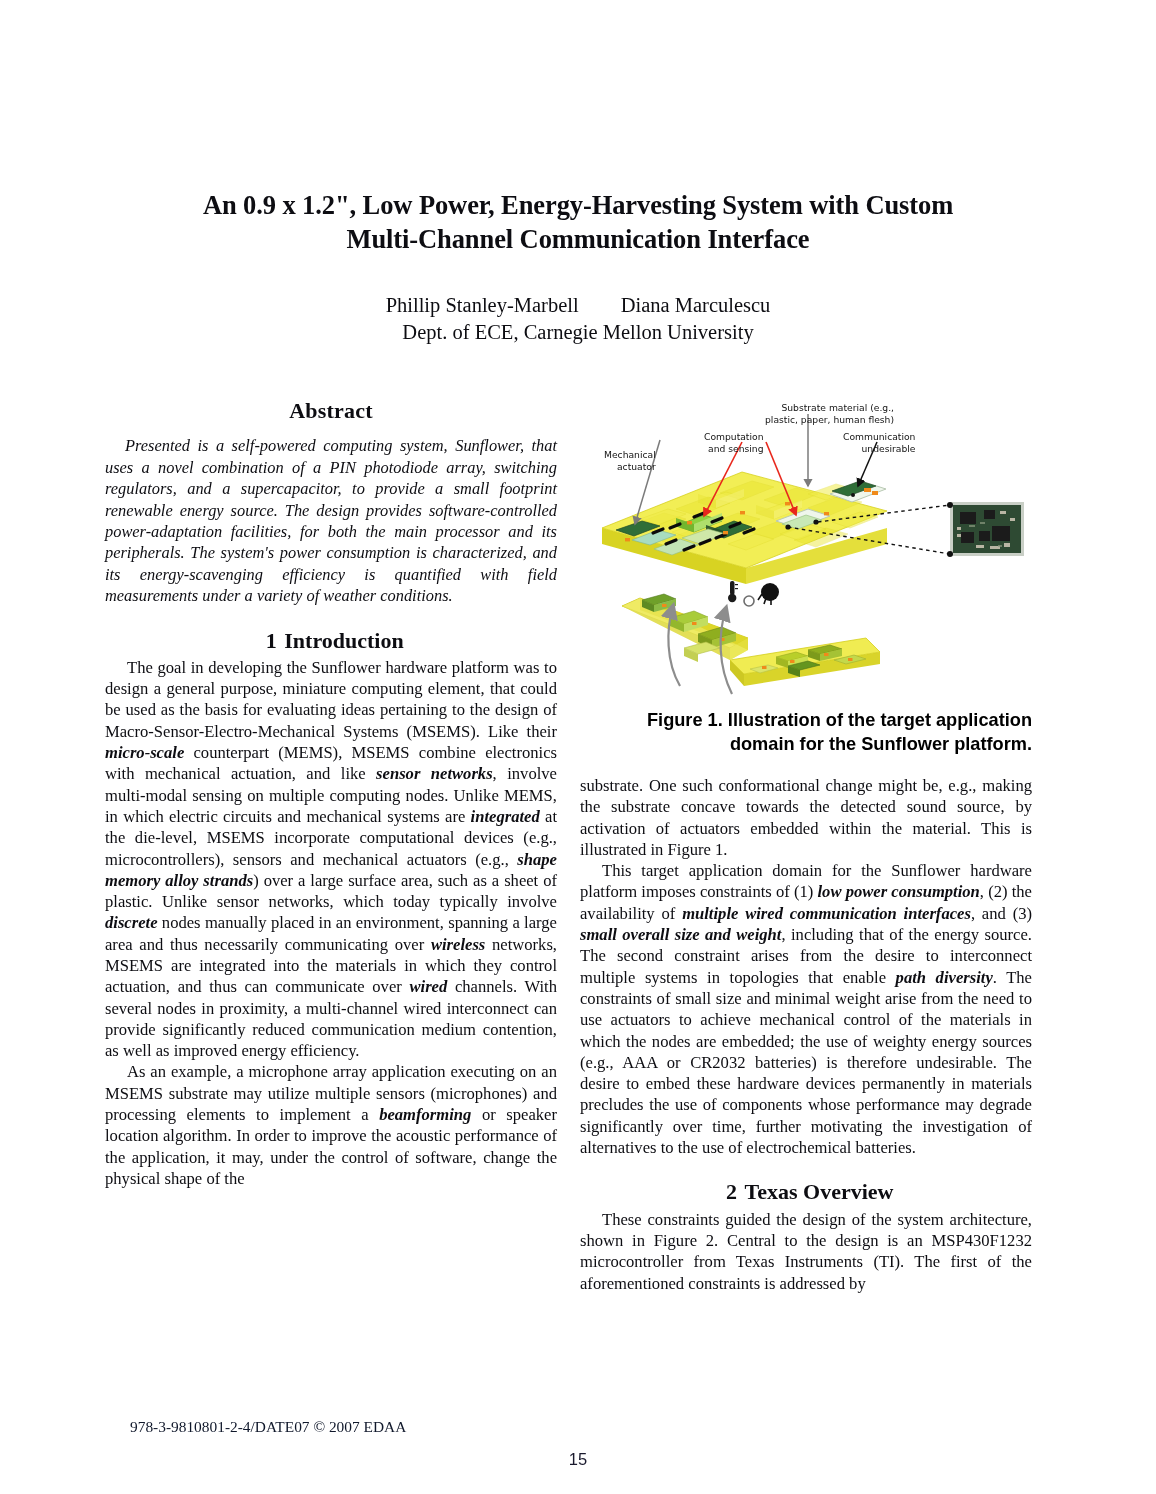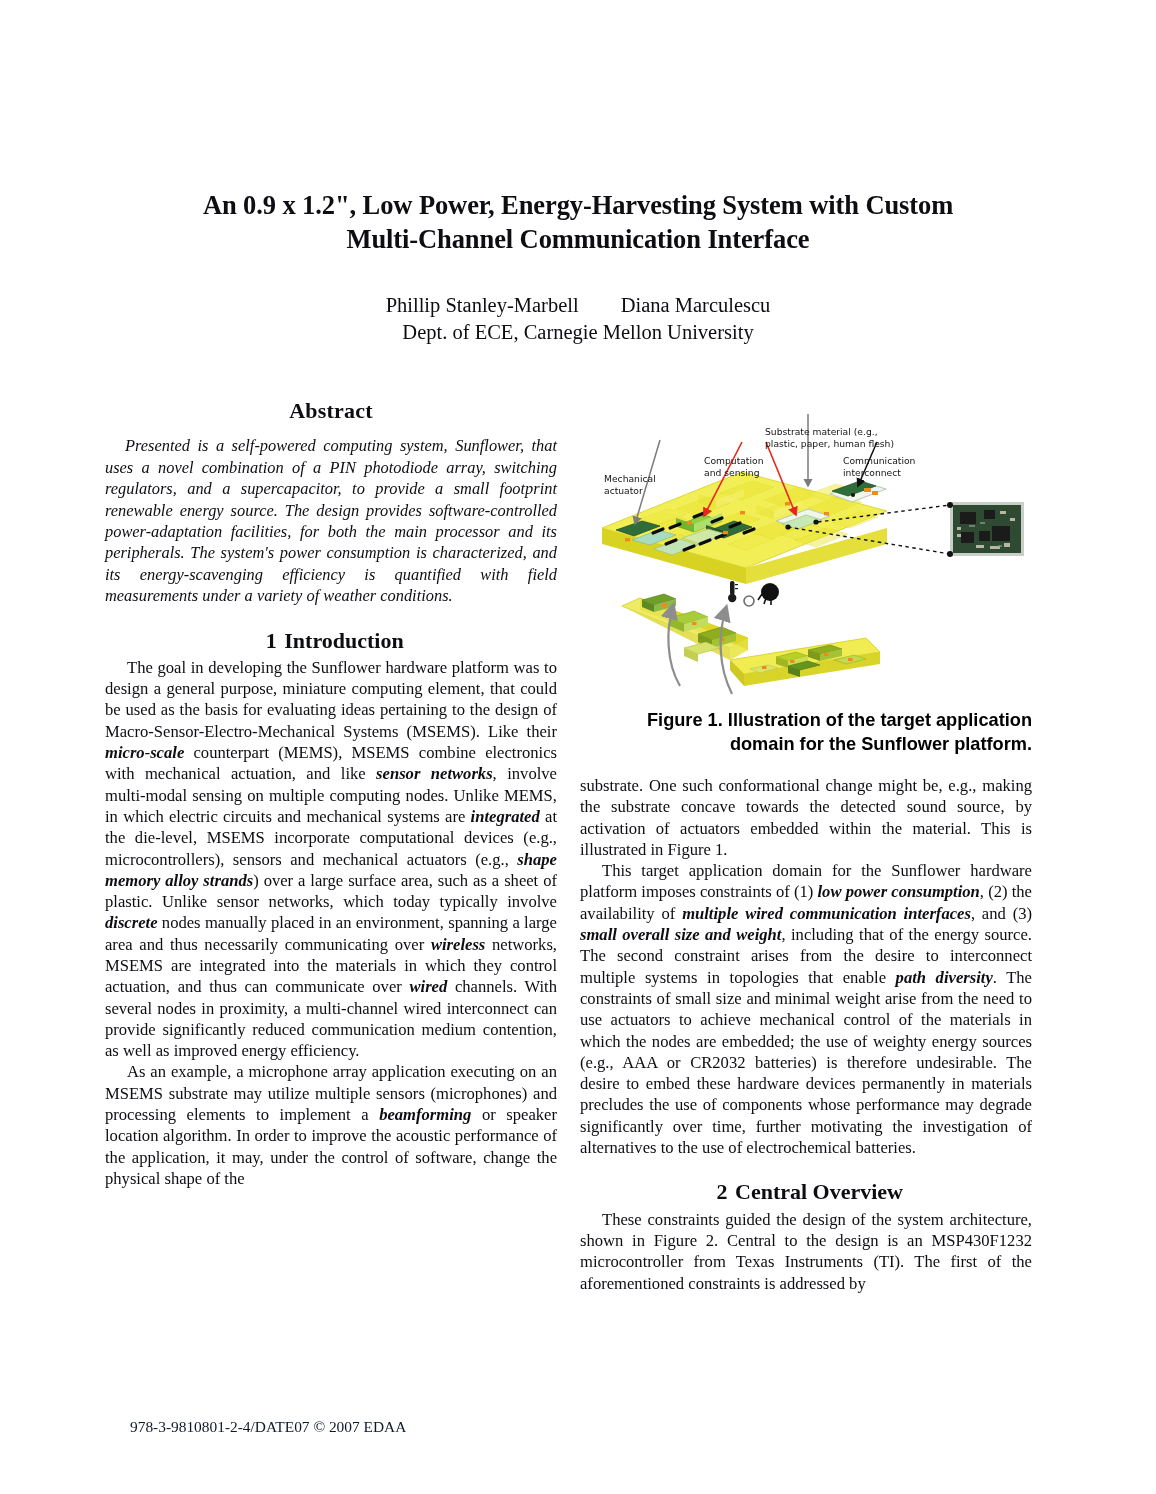--- a/index.html
+++ b/index.html
@@ -99,23 +99,22 @@
     position: absolute;
     inset: 0;
     background: #ffffff;
   }
   .fig-label {
     position: absolute;
     font-family: "DejaVu Sans", sans-serif;
     font-size: 9.2px;
     line-height: 11.5px;
     color: #141414;
-    text-align: left;
+    text-align: right;
     white-space: nowrap;
-    margin-top: 24px;
   }
   .fig-caption {
     position: absolute;
     left: 580px;
     top: 708px;
     width: 452px;
     font-family: "Liberation Sans", sans-serif;
     font-weight: bold;
     font-size: 18.2px;
     line-height: 24px;
@@ -407,38 +406,39 @@
     <div class="fig-label" style="left:185px; top:4px;">
       <span>Substrate material (e.g.,</span><br>
       <span>plastic, paper, human flesh)</span>
     </div>
     <div class="fig-label" style="left:124px; top:33px;">
       <span>Computation</span><br>
       <span>and sensing</span>
     </div>
     <div class="fig-label" style="left:263px; top:33px;">
       <span>Communication</span><br>
-      <span>interconnect</span>
+      <span>undesirable</span>
     </div>
     <div class="fig-label" style="left:24px; top:51px;">
       <span>Mechanical</span><br>
       <span>actuator</span>
     </div>
   </div>
 
   <div class="fig-caption">
     <span>Figure 1. Illustration of the target application</span>
     <span>domain for the Sunflower platform.</span>
   </div>
 
   <div class="col col-right" style="top:775px;">
     <p class="body-par cont">substrate. One such conformational change might be, e.g., making the substrate concave towards the detected sound source, by activation of actuators embedded within the material. This is illustrated in Figure 1.</p>
     <p class="body-par">This target application domain for the Sunflower hardware platform imposes constraints of (1) <em>low power consumption</em>, (2) the availability of <em>multiple wired communication interfaces</em>, and (3) <em>small overall size and weight</em>, including that of the energy source. The second constraint arises from the desire to interconnect multiple systems in topologies that enable <em>path diversity</em>. The constraints of small size and minimal weight arise from the need to use actuators to achieve mechanical control of the materials in which the nodes are embedded; the use of weighty energy sources (e.g., AAA or CR2032 batteries) is therefore undesirable. The desire to embed these hardware devices permanently in materials precludes the use of components whose performance may degrade significantly over time, further motivating the investigation of alternatives to the use of electrochemical batteries.</p>
 
     <div class="section-head">
-      <span class="num">2</span><span>Central Overview</span>
+      <span class="num">2</span><span>Texas Overview</span>
     </div>
     <p class="body-par">These constraints guided the design of the system architecture, shown in Figure 2. Central to the design is an MSP430F1232 microcontroller from Texas Instruments (TI). The first of the aforementioned constraints is addressed by</p>
   </div>
 
   <div class="footer-isbn">978-3-9810801-2-4/DATE07 © 2007 EDAA</div>
+  <div class="footer-page">15</div>
 
 </div>
 
 </body></html>

